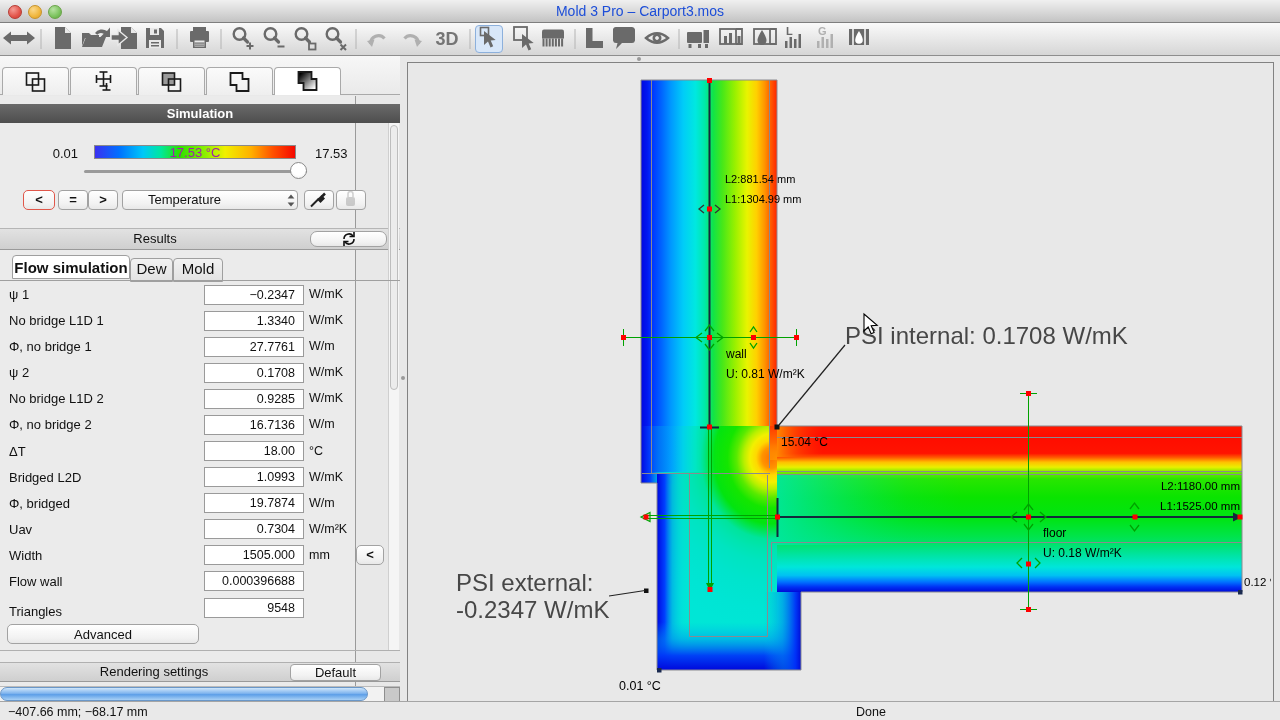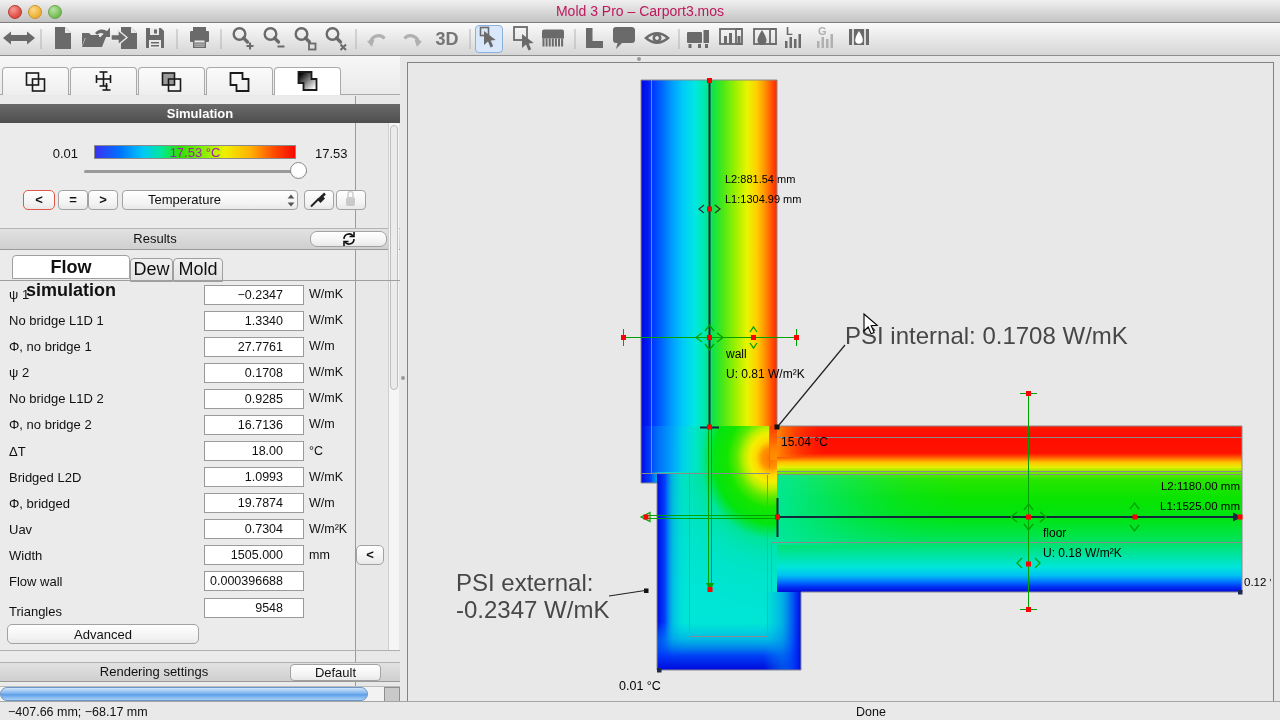--- a/index.html
+++ b/index.html
@@ -2,21 +2,21 @@
 <html><head>
 <meta charset="utf-8">
 <style>
 html,body{margin:0;padding:0;width:1280px;height:720px;overflow:hidden;
 font-family:"Liberation Sans",sans-serif;background:#e8e8e8;}
 #win{position:absolute;left:0;top:0;width:1280px;height:720px;}
 .abs{position:absolute;}
 
 #titlebar{left:0;top:0;width:1280px;height:22px;
 background:linear-gradient(#f0f0f0,#dadada 50%,#c3c3c3);border-bottom:1px solid #7e7e7e;}
-#title{width:100%;text-align:center;top:3px;font-size:14px;color:#be185d;}
+#title{width:100%;text-align:center;top:3px;font-size:14px;color:#1d4ed8;}
 .light{top:5px;width:12px;height:12px;border-radius:50%;}
 
 #toolbar{left:0;top:23px;width:1280px;height:32px;
 background:linear-gradient(#fafafa,#e4e4e4 60%,#d6d6d6);border-bottom:1px solid #8e8e8e;}
 
 #panel{left:0;top:56px;width:356px;height:645px;background:#ebebeb;font-size:13px;color:#111;border-right:1px solid #9a9a9a;box-sizing:border-box;}
 #tabstrip{left:0;top:0;width:400px;height:40px;background:linear-gradient(#f7f7f7,#e9e9e9);}
 .ptab{top:11px;height:28px;width:67px;background:linear-gradient(#fbfbfb,#eeeeee);
 border:1px solid #a9a9a9;border-bottom:none;border-radius:4px 4px 0 0;box-sizing:border-box;}
 .ptabsel{background:#fff;}
@@ -29,25 +29,25 @@
 #slider{left:84px;top:114px;width:223px;height:3px;background:#9a9a9a;border-radius:2px;}
 #sthumb{left:290px;top:106px;width:17px;height:17px;border-radius:50%;
 background:radial-gradient(circle at 50% 35%,#ffffff 55%,#e9e9e9);border:1px solid #8a8a8a;box-sizing:border-box;}
 .btn{background:linear-gradient(#ffffff,#f2f2f2 70%,#e8e8e8);border:1px solid #a2a2a2;
 border-radius:4px;box-sizing:border-box;text-align:center;}
 .brow{top:134px;height:20px;}
 
 #reshdr{left:0;top:172px;width:400px;height:22px;border-top:1px solid #b5b5b5;border-bottom:1px solid #9a9a9a;
 background:linear-gradient(#e2e2e2,#cfcfcf);box-sizing:border-box;}
 .rtab{height:24px;background:linear-gradient(#f2f2f2,#e2e2e2);border:1px solid #9f9f9f;
-border-radius:4px 4px 0 0;box-sizing:border-box;text-align:center;font-size:18px;}
+border-radius:4px 4px 0 0;box-sizing:border-box;text-align:center;font-size:15px;}
 
 .flabel{left:9px;font-size:13px;white-space:nowrap;}
 .fbox{left:204px;width:100px;height:20px;background:#fff;border:1px solid #9a9a9a;
-box-sizing:border-box;text-align:right;font-size:12.5px;padding:2px 20px 0 0;}
+box-sizing:border-box;text-align:right;font-size:12.5px;padding:2px 8px 0 0;}
 .funit{left:309px;font-size:12.5px;}
 
 #rendhdr{left:0;top:606px;width:400px;height:20px;border-top:1px solid #b0b0b0;border-bottom:1px solid #9a9a9a;
 background:linear-gradient(#e2e2e2,#cfcfcf);box-sizing:border-box;}
 #hscroll{left:0;top:630px;width:400px;height:15px;background:#f2f2f2;border-top:1px solid #bbb;box-sizing:border-box;}
 #hthumb{left:0;top:631px;width:368px;height:14px;border-radius:7px;
 background:linear-gradient(#cfe6fb,#7fb4ee 45%,#5d9fe8 55%,#a8d0f5);border:1px solid #6a97c8;box-sizing:border-box;}
 #grip{left:384px;top:631px;width:14px;height:13px;background:#c9c9c9;border:1px solid #8e8e8e;}
 #vscroll{left:388px;top:67px;width:11px;height:527px;background:#f5f5f5;border-left:1px solid #cfcfcf;box-sizing:border-box;}
 #vthumb{left:390px;top:69px;width:8px;height:265px;background:#ececec;border:1px solid #bdbdbd;border-radius:5px;box-sizing:border-box;}

